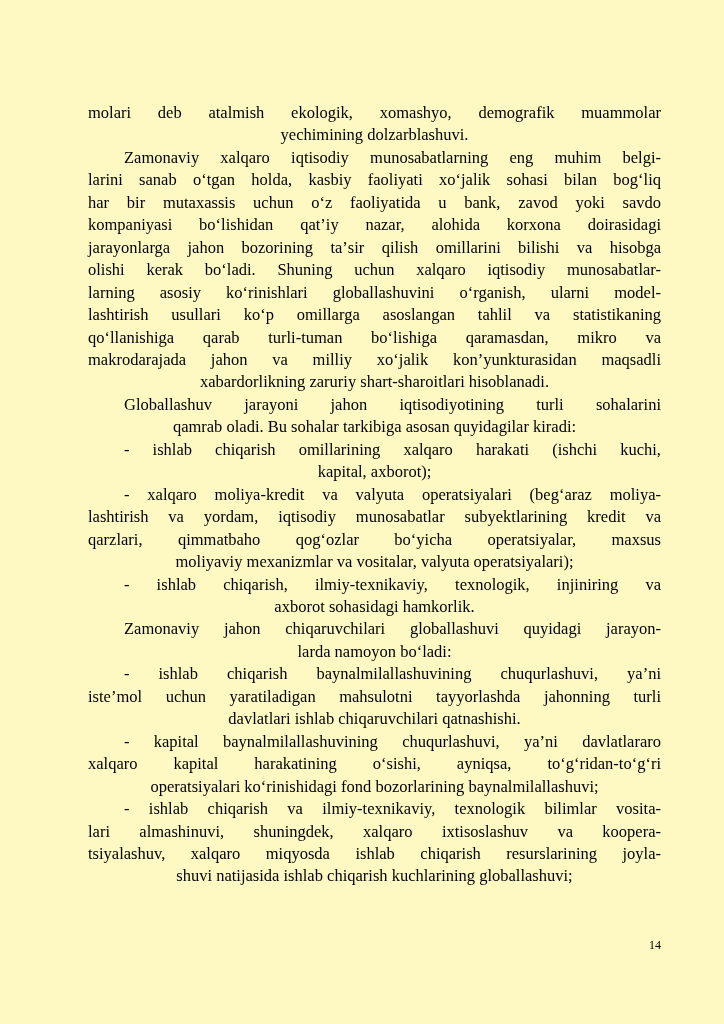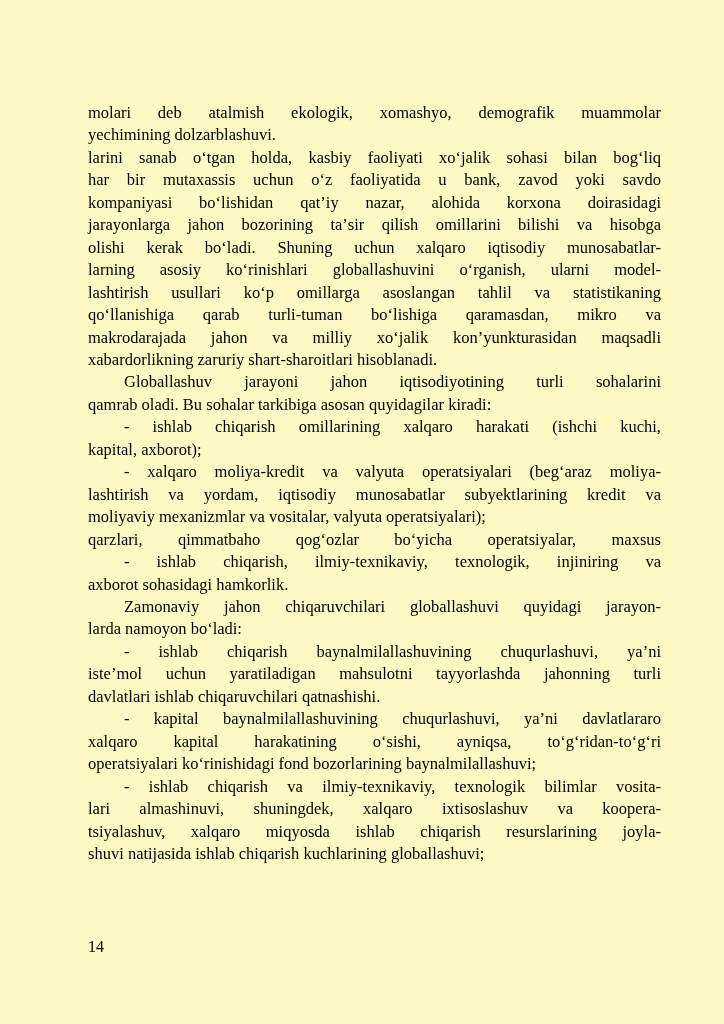--- a/index.html
+++ b/index.html
@@ -21,49 +21,50 @@
     left: 88px;
     top: 102px;
     width: 573px;
     font-size: 16.5px;
     line-height: 22.45px;
   }
   .paragraph {
     margin: 0;
   }
   .line {
-    text-align: left;
+    text-align: center;
     white-space: normal;
   }
   .line.just {
     text-align: justify;
     text-align-last: justify;
   }
   .line.indent {
     text-indent: 36px;
   }
   .page-number {
     position: absolute;
     left: 88px;
     top: 938px;
     width: 573px;
-    text-align: left;
-    font-size: 16px;
+    text-align: right;
+    font-size: 12px;
   }
 </style>
 </head>
 <body>
 
 <div class="page">
   <div class="text-block" id="text-block">
       <div class="paragraph">
         <div class="line just">molari deb atalmish ekologik, xomashyo, demografik muammolar</div>
         <div class="line">yechimining dolzarblashuvi.</div>
       </div>
       <div class="paragraph">
+        <div class="line just indent">Zamonaviy xalqaro iqtisodiy munosabatlarning eng muhim belgi-</div>
         <div class="line just">larini sanab oʻtgan holda, kasbiy faoliyati xoʻjalik sohasi bilan bogʻliq</div>
         <div class="line just">har bir mutaxassis uchun oʻz faoliyatida u bank, zavod yoki savdo</div>
         <div class="line just">kompaniyasi boʻlishidan qatʼiy nazar, alohida korxona doirasidagi</div>
         <div class="line just">jarayonlarga jahon bozorining taʼsir qilish omillarini bilishi va hisobga</div>
         <div class="line just">olishi kerak boʻladi. Shuning uchun xalqaro iqtisodiy munosabatlar-</div>
         <div class="line just">larning asosiy koʻrinishlari globallashuvini oʻrganish, ularni model-</div>
         <div class="line just">lashtirish usullari koʻp omillarga asoslangan tahlil va statistikaning</div>
         <div class="line just">qoʻllanishiga qarab turli-tuman boʻlishiga qaramasdan, mikro va</div>
         <div class="line just">makrodarajada jahon va milliy xoʻjalik konʼyunkturasidan maqsadli</div>
         <div class="line">xabardorlikning zaruriy shart-sharoitlari hisoblanadi.</div>
@@ -72,22 +73,22 @@
         <div class="line just indent">Globallashuv jarayoni jahon iqtisodiyotining turli sohalarini</div>
         <div class="line">qamrab oladi. Bu sohalar tarkibiga asosan quyidagilar kiradi:</div>
       </div>
       <div class="paragraph">
         <div class="line just indent">- ishlab chiqarish omillarining xalqaro harakati (ishchi kuchi,</div>
         <div class="line">kapital, axborot);</div>
       </div>
       <div class="paragraph">
         <div class="line just indent">- xalqaro moliya-kredit va valyuta operatsiyalari (begʻaraz moliya-</div>
         <div class="line just">lashtirish va yordam, iqtisodiy munosabatlar subyektlarining kredit va</div>
+        <div class="line just">qarzlari, qimmatbaho qogʻozlar boʻyicha operatsiyalar, maxsus</div>
         <div class="line">moliyaviy mexanizmlar va vositalar, valyuta operatsiyalari);</div>
-        <div class="line just">qarzlari, qimmatbaho qogʻozlar boʻyicha operatsiyalar, maxsus</div>
       </div>
       <div class="paragraph">
         <div class="line just indent">- ishlab chiqarish, ilmiy-texnikaviy, texnologik, injiniring va</div>
         <div class="line">axborot sohasidagi hamkorlik.</div>
       </div>
       <div class="paragraph">
         <div class="line just indent">Zamonaviy jahon chiqaruvchilari globallashuvi quyidagi jarayon-</div>
         <div class="line">larda namoyon boʻladi:</div>
       </div>
       <div class="paragraph">

